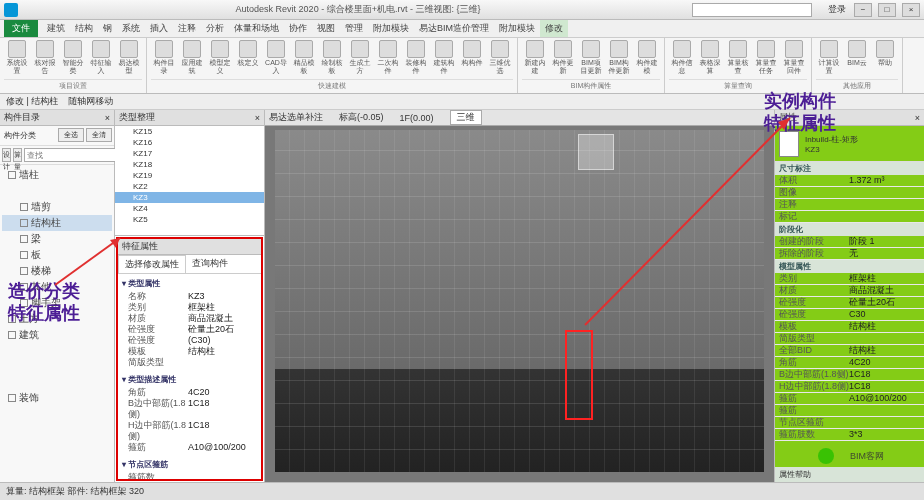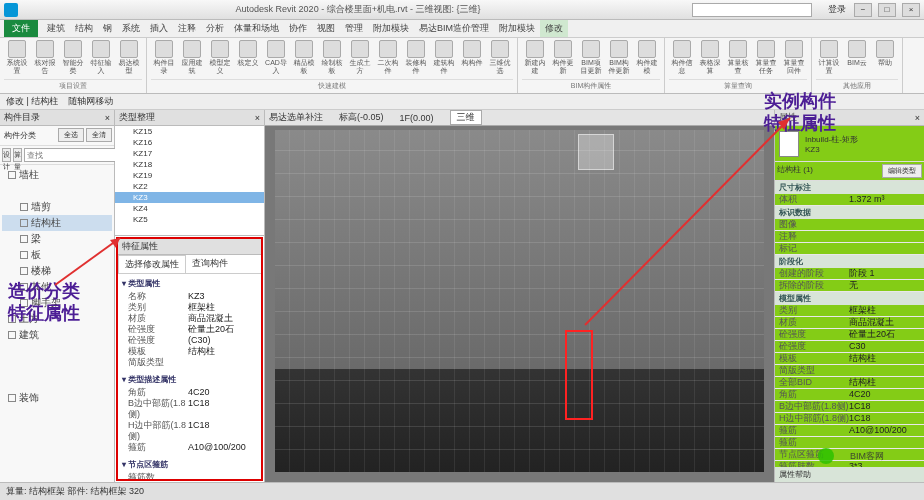--- a/index.html
+++ b/index.html
@@ -391,31 +391,26 @@
         <span>属性</span>
         <span class="x">×</span>
       </div>
     <div class="thumb">
       <div class="sq"></div>
       <div>
         <div style="font-size:8px">Inbuild-柱-矩形</div>
         <div style="font-size:8px">KZ3</div>
       </div>
     </div>
-    <div class="toolrow">
-      <span style="flex:1;font-size:8px">结构柱 (1)</span>
-      <div class="btn" style="width:40px">编辑类型</div>
-    </div>
     <div class="proptbl" id="rightprops">
         <div class="sect">尺寸标注</div>
         <div class="prow">
           <div class="k">体积</div>
           <div class="v">1.372 m³</div>
         </div>
-        <div class="sect">标识数据</div>
         <div class="prow">
           <div class="k">图像</div>
           <div class="v"></div>
         </div>
         <div class="prow">
           <div class="k">注释</div>
           <div class="v"></div>
         </div>
         <div class="prow">
           <div class="k">标记</div>

